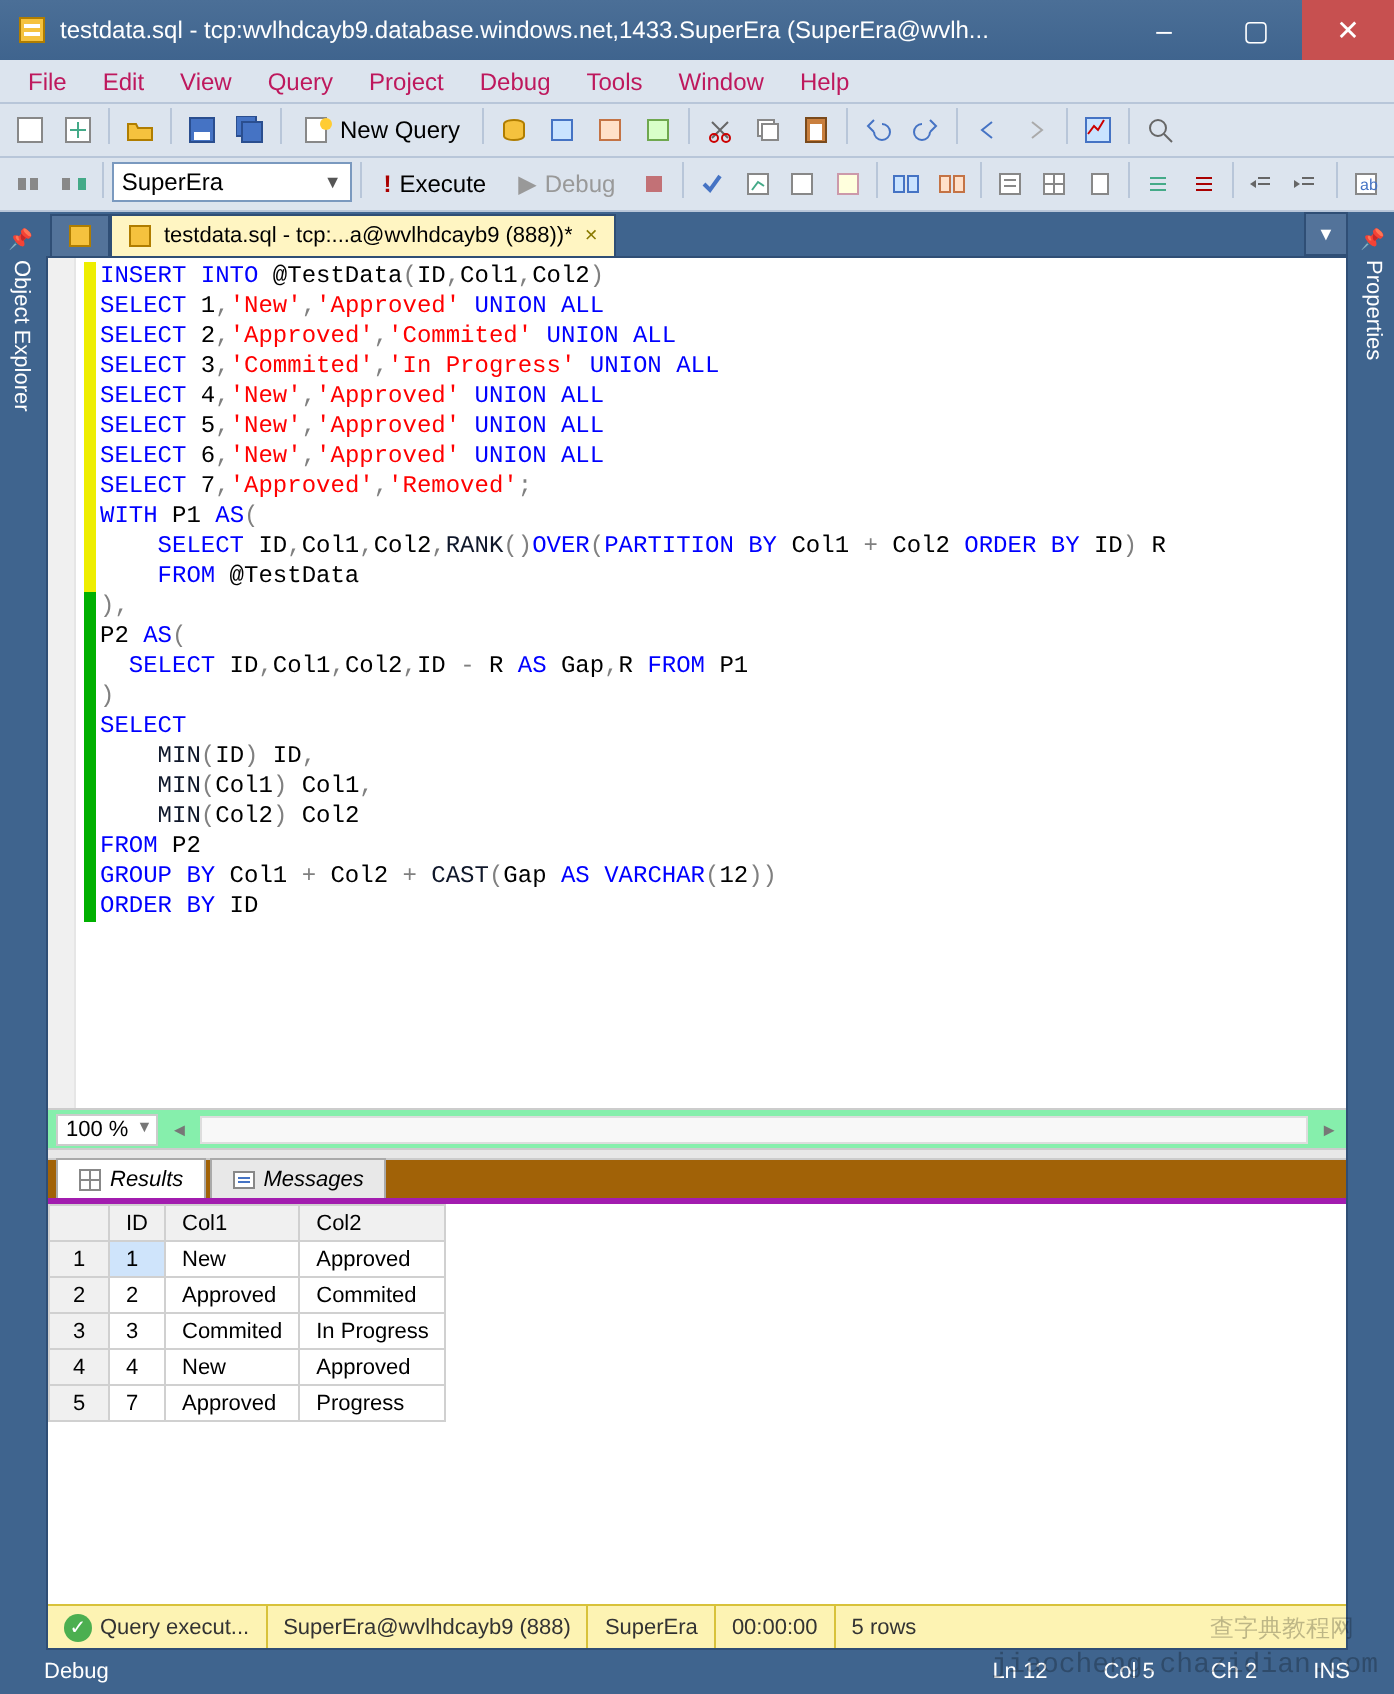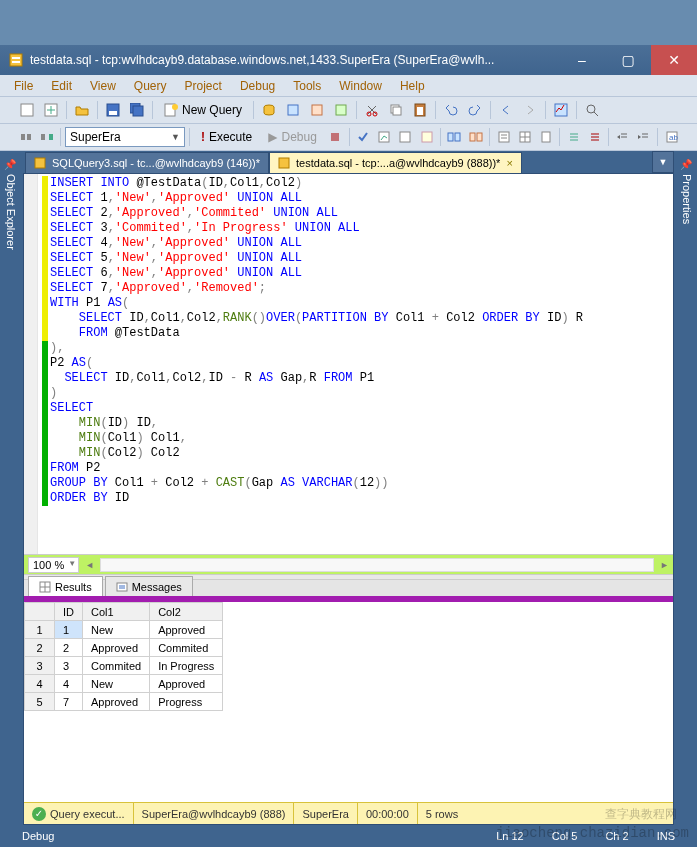--- a/index.html
+++ b/index.html
@@ -1,53 +1,53 @@
 <!DOCTYPE html>
 <html><head>
 <meta charset="utf-8">
 <style>
 *{box-sizing:border-box;margin:0;padding:0;}
 html,body{width:697px;height:847px;overflow:hidden;font-family:"Segoe UI",Tahoma,sans-serif;font-size:12px;}
 body{background:#688caf;display:flex;flex-direction:column;}
-.titlebar{height:30px;background:linear-gradient(#4b6f97,#3f648e);display:flex;align-items:center;padding:0 0 0 8px;color:#fff;margin-top:45px;}
+.titlebar{height:30px;background:linear-gradient(#4b6f97,#3f648e);display:flex;align-items:center;padding:0 0 0 8px;color:#fff;}
 .titlebar .tb-icon{width:16px;height:16px;margin-right:6px;}
 .titlebar .tb-text{flex:1;white-space:nowrap;overflow:hidden;text-overflow:ellipsis;font-size:12px;}
 .win-btns{display:flex;height:100%;}
 .win-btn{width:46px;display:flex;align-items:center;justify-content:center;color:#fff;font-size:14px;}
 .win-btn.close{background:#c75050;}
-.menubar{height:22px;background:#dce4ee;display:flex;align-items:center;padding:0 6px;gap:2px;border-bottom:1px solid #b8c6d9;font-size:12px;color:#a16207;}
+.menubar{height:22px;background:#dce4ee;display:flex;align-items:center;padding:0 6px;gap:2px;border-bottom:1px solid #b8c6d9;font-size:12px;color:#be185d;}
 .menubar span{padding:2px 8px;}
-.toolbar{background:#dce4ee;border-bottom:1px solid #b8c6d9;display:flex;align-items:center;padding:2px 16px;gap:2px;flex-wrap:nowrap;}
+.toolbar{background:#dce4ee;border-bottom:1px solid #b8c6d9;display:flex;padding:2px 4px;gap:2px;flex-wrap:nowrap;}
 .tb-btn{width:22px;height:22px;display:flex;align-items:center;justify-content:center;border:1px solid transparent;}
 .tb-sep{width:1px;height:18px;background:#b8c6d9;margin:0 2px;}
 .tb-text-btn{height:22px;display:flex;align-items:center;padding:0 6px;border:1px solid transparent;gap:4px;}
 .tb-combo{height:20px;border:1px solid #7a99bf;background:#fff;font-size:12px;padding:0 4px;display:flex;align-items:center;min-width:120px;justify-content:space-between;}
 .tb-combo .chev{font-size:9px;color:#555;}
 .main{flex:1;display:flex;min-height:0;}
 .side-tab{width:21px;background:#3f648e;color:#fff;writing-mode:vertical-lr;text-orientation:mixed;display:flex;align-items:center;justify-content:flex-start;padding-top:8px;font-size:11px;gap:4px;}
 .side-tab.right{writing-mode:vertical-rl;}
 .side-tab .pin{writing-mode:horizontal-tb;font-size:10px;}
 .doc-area{flex:1;display:flex;flex-direction:column;background:#3f648e;padding:0 2px;}
 .doc-tabs{height:22px;display:flex;align-items:flex-end;padding-left:2px;gap:0;}
 .doc-tab{height:21px;display:flex;align-items:center;padding:0 8px;font-size:11px;background:#53739a;color:#fff;border:1px solid #2f4e75;border-bottom:none;gap:6px;max-width:260px;}
 .doc-tab.active{background:#fff5c2;color:#000;}
 .doc-tab .xbtn{font-size:11px;color:#777;}
 .doc-tab.active .xbtn{color:#8a7a00;}
 .editor-wrap{flex:1;background:#fff;display:flex;flex-direction:column;min-height:0;border:1px solid #2f4e75;}
 .editor-scroll{flex:1;display:flex;min-height:0;position:relative;}
 .gutter{width:14px;background:#f0f0f0;border-right:1px solid #e6e6e6;}
 .editor{flex:1;overflow:auto;font-family:Consolas,"Courier New",monospace;font-size:12px;line-height:15px;padding:2px 4px;white-space:pre;color:#000;}
-.kw{color:#0000ff;}.str{color:#ff0000;}.fn{color:#4d7c0f;}.op{color:#808080;}
+.kw{color:#0000ff;}.str{color:#ff0000;}.fn{color:#0f172a;}.op{color:#808080;}
 .mark{display:inline-block;width:6px;height:15px;vertical-align:top;margin-right:2px;}
 .mark.y{background:#eeee00;}
 .mark.g{background:#00b000;}
-.zoom-bar{height:20px;border-top:1px solid #ccc;display:flex;align-items:center;padding:0 4px;gap:6px;font-size:11px;background:#bef264;}
+.zoom-bar{height:20px;border-top:1px solid #ccc;display:flex;align-items:center;padding:0 4px;gap:6px;font-size:11px;background:#86efac;}
 .splitter{height:6px;background:#e8e8e8;border-top:1px solid #ccc;border-bottom:1px solid #ccc;}
 .results-area{height:222px;display:flex;flex-direction:column;background:#fff;}
-.res-tabs{height:22px;display:flex;align-items:flex-end;background:#e5e5e5;border-bottom:6px solid #a21caf;padding-left:4px;}
+.res-tabs{height:22px;display:flex;align-items:flex-end;background:#a16207;border-bottom:3px solid #a21caf;padding-left:4px;font-style:italic;}
 .res-tab{height:20px;padding:0 10px;display:flex;align-items:center;gap:4px;border:1px solid #aaa;border-bottom:none;background:#fff;font-size:11px;margin-right:2px;}
 .res-tab.inactive{background:#e8e8e8;}
 .res-grid{flex:1;overflow:auto;}
 table.grid{border-collapse:collapse;font-size:11px;}
 table.grid th,table.grid td{border:1px solid #d0d0d0;padding:2px 8px;text-align:left;background:#fff;height:18px;}
 table.grid th{background:#f0f0f0;font-weight:normal;}
 table.grid .rownum{background:#f0f0f0;text-align:center;width:30px;}
 table.grid td.sel{background:#cfe4fb;}
 .status-yellow{height:22px;background:#fdf3b3;border-top:1px solid #d8c23a;display:flex;align-items:center;font-size:11px;color:#333;}
 .status-yellow .seg{padding:0 8px;border-right:1px solid #d8c23a;height:100%;display:flex;align-items:center;white-space:nowrap;}
@@ -350,21 +350,20 @@
     <span class="pin">📌</span>
     <span>Object Explorer</span>
   </div>
 
   <div class="doc-area">
     <div class="doc-tabs">
       <div class="doc-tab">
         <svg width="12" height="12">
             <rect x="1" y="1" width="10" height="10" fill="#f5c23e" stroke="#b07d00"></rect>
           </svg>
-        <span style="white-space:nowrap;overflow:hidden;text-overflow:ellipsis;">SQLQuery3.sql - tc...@wvlhdcayb9 (146))*</span>
       </div>
       <div class="doc-tab active">
         <svg width="12" height="12">
             <rect x="1" y="1" width="10" height="10" fill="#f5c23e" stroke="#b07d00"></rect>
           </svg>
         <span style="white-space:nowrap;overflow:hidden;text-overflow:ellipsis;">testdata.sql - tcp:...a@wvlhdcayb9 (888))*</span>
         <span class="xbtn">×</span>
       </div>
       <div style="flex:1"></div>
       <div class="tb-btn" style="background:#53739a;border-color:#2f4e75">

